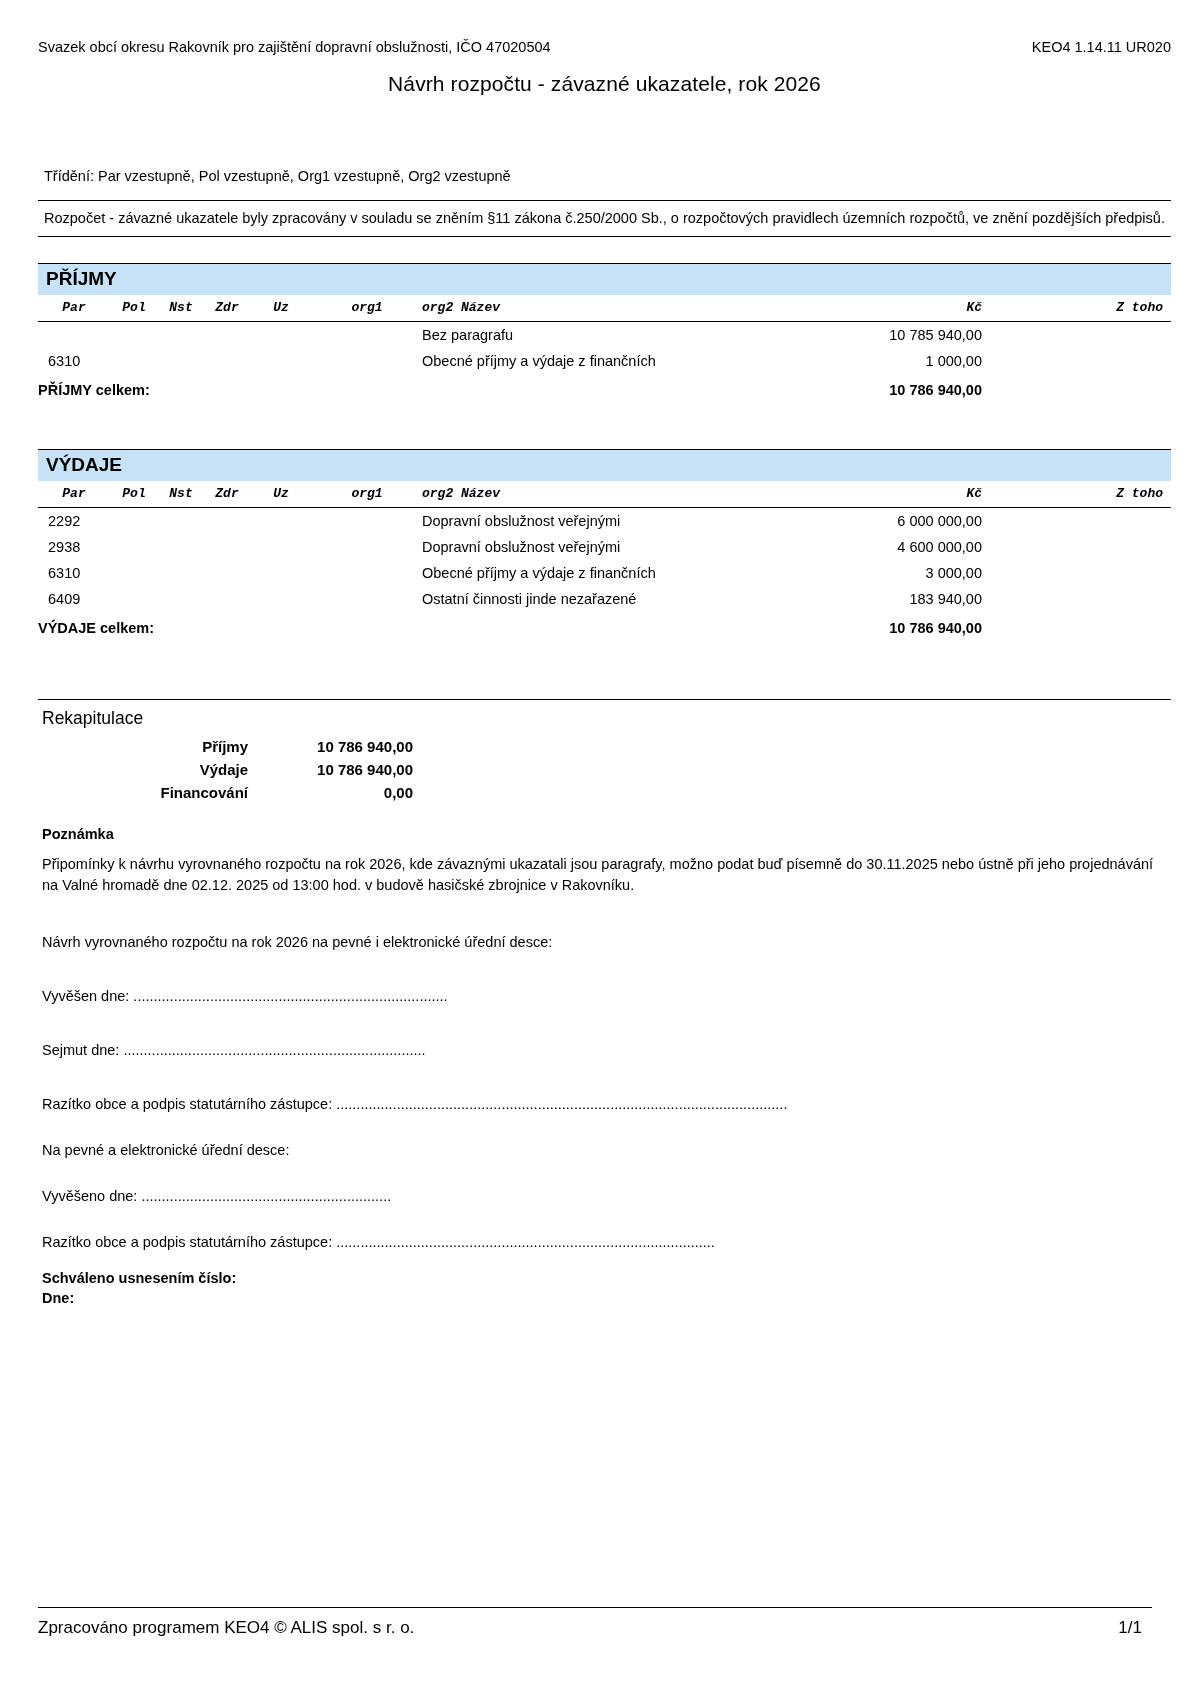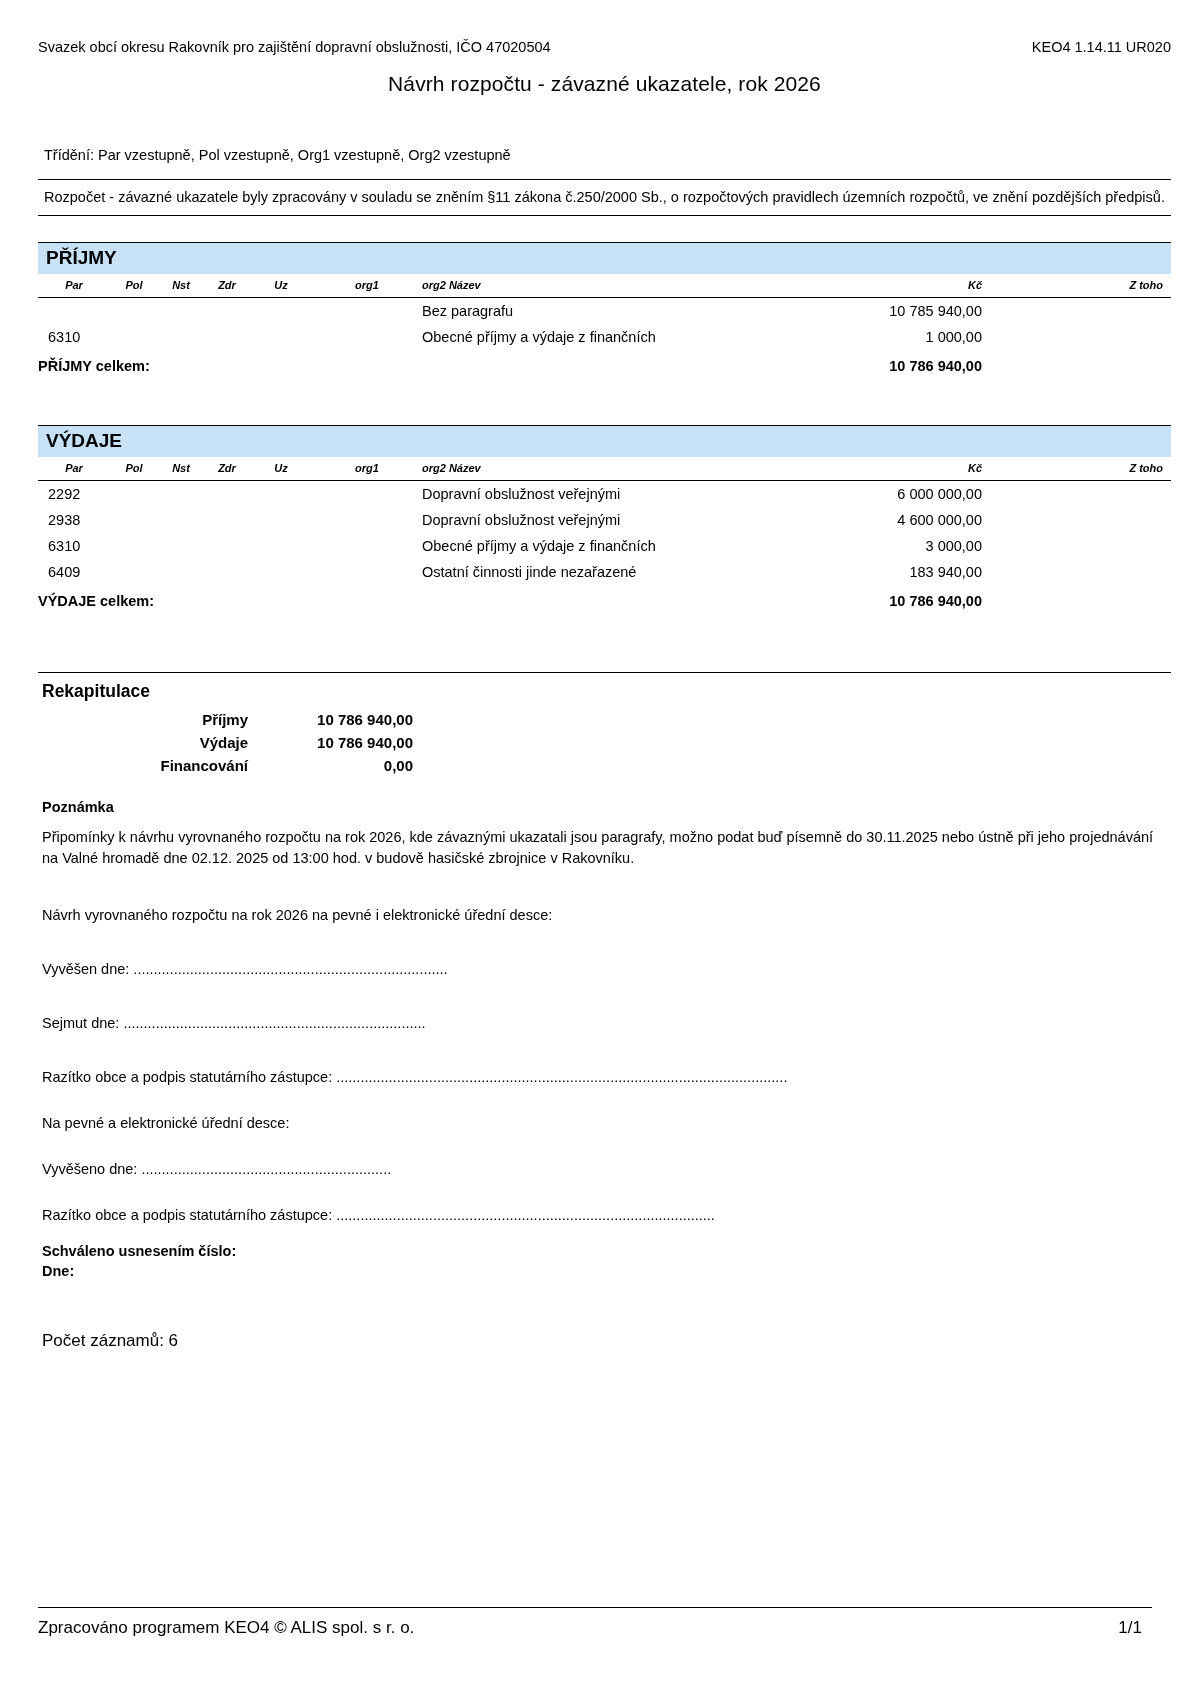--- a/index.html
+++ b/index.html
@@ -38,21 +38,21 @@
     font-size: 14.5px;
   }
   .doc-title {
     text-align: center;
     font-size: 21px;
     margin-top: 14px;
     letter-spacing: 0.1px;
   }
 
   .sort-line {
-    margin-top: 51px;
+    margin-top: 72px;
     font-size: 14.5px;
     padding-left: 6px;
     display: flex;
     gap: 4px;
   }
   .rule {
     border-top: 1.6px solid #000;
     margin-top: 16px;
   }
   .note-law {
@@ -76,23 +76,24 @@
     border-top: 1.6px solid #000;
   }
   table.grid {
     width: 100%;
     border-collapse: collapse;
     font-size: 14.5px;
   }
   table.grid th {
     font-style: italic;
     font-weight: bold;
-    font-size: 11px;
+    font-size: 13px;
     padding: 5px 0 6px 0;
     border-bottom: 1.4px solid #000;
+    font-family: Liberation Mono, monospace;
   }
   table.grid td {
     padding: 5px 0 5px 0;
     font-size: 14.5px;
   }
   .c-par   { width: 62px;  text-align: left; padding-left: 10px !important;}
   .c-pol   { width: 48px;  text-align: left; }
   .c-nst   { width: 46px;  text-align: left; }
   .c-zdr   { width: 46px;  text-align: left; }
   .c-uz    { width: 62px;  text-align: left; }
@@ -117,21 +118,21 @@
   }
 
   
   .recap-wrap {
     margin-top: 58px;
     border-top: 1.6px solid #000;
     padding-top: 8px;
   }
   .recap-title {
     font-size: 17.5px;
-    font-weight: bold;
+    font-weight: normal;
     padding-left: 4px;
   }
   table.recap {
     border-collapse: collapse;
     font-size: 15px;
     margin-top: 6px;
   }
   table.recap td {
     padding: 3px 0;
   }
@@ -371,21 +372,20 @@
     <div class="blk gap-lg">Razítko obce a podpis statutárního zástupce: ................................................................................................................</div>
 
     <div class="blk gap-md">Na pevné a elektronické úřední desce:</div>
 
     <div class="blk gap-md">Vyvěšeno dne: ..............................................................</div>
     <div class="blk gap-md">Razítko obce a podpis statutárního zástupce: ..............................................................................................</div>
 
     <div class="blk bold gap-sm">Schváleno usnesením číslo:</div>
     <div class="blk bold" style="margin-top:4px;">Dne:</div>
 
-    <div class="count-line">Počet záznamů: 6</div>
   </div>
 
   <div class="footer">
     <div class="rule"></div>
     <div class="footer-row">
       <span>Zpracováno programem KEO4 © ALIS spol. s r. o.</span>
       <span class="footer-page">1/1</span>
     </div>
   </div>
 

